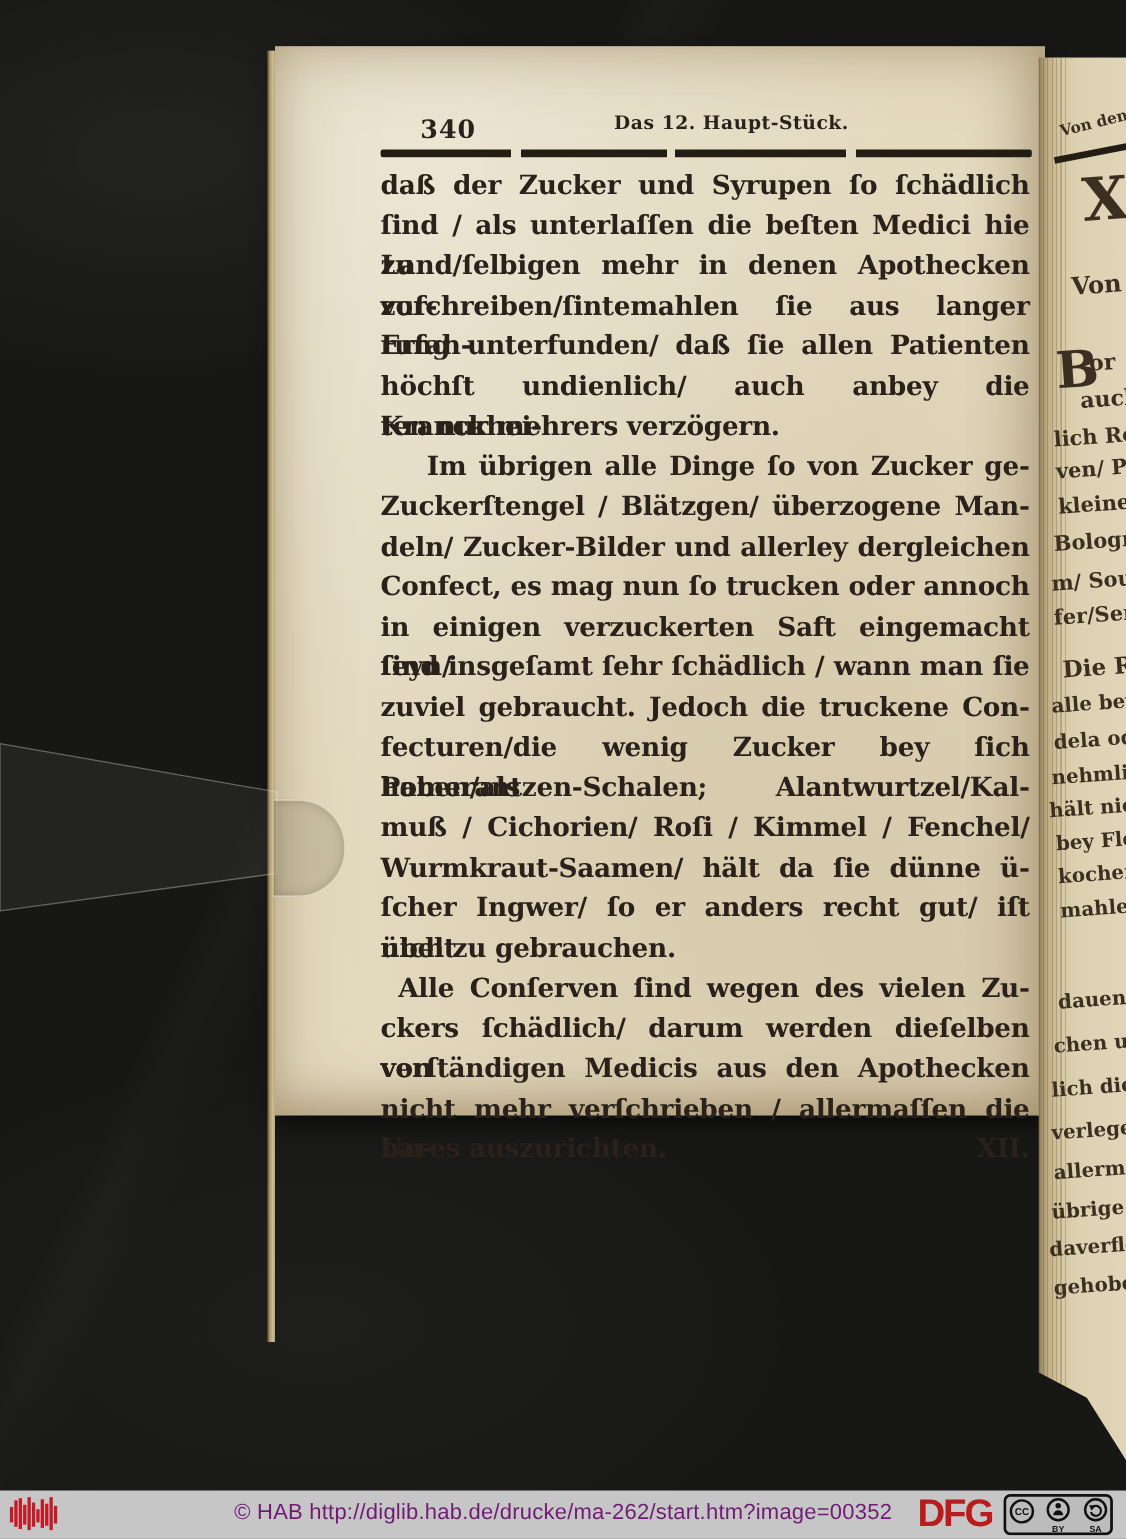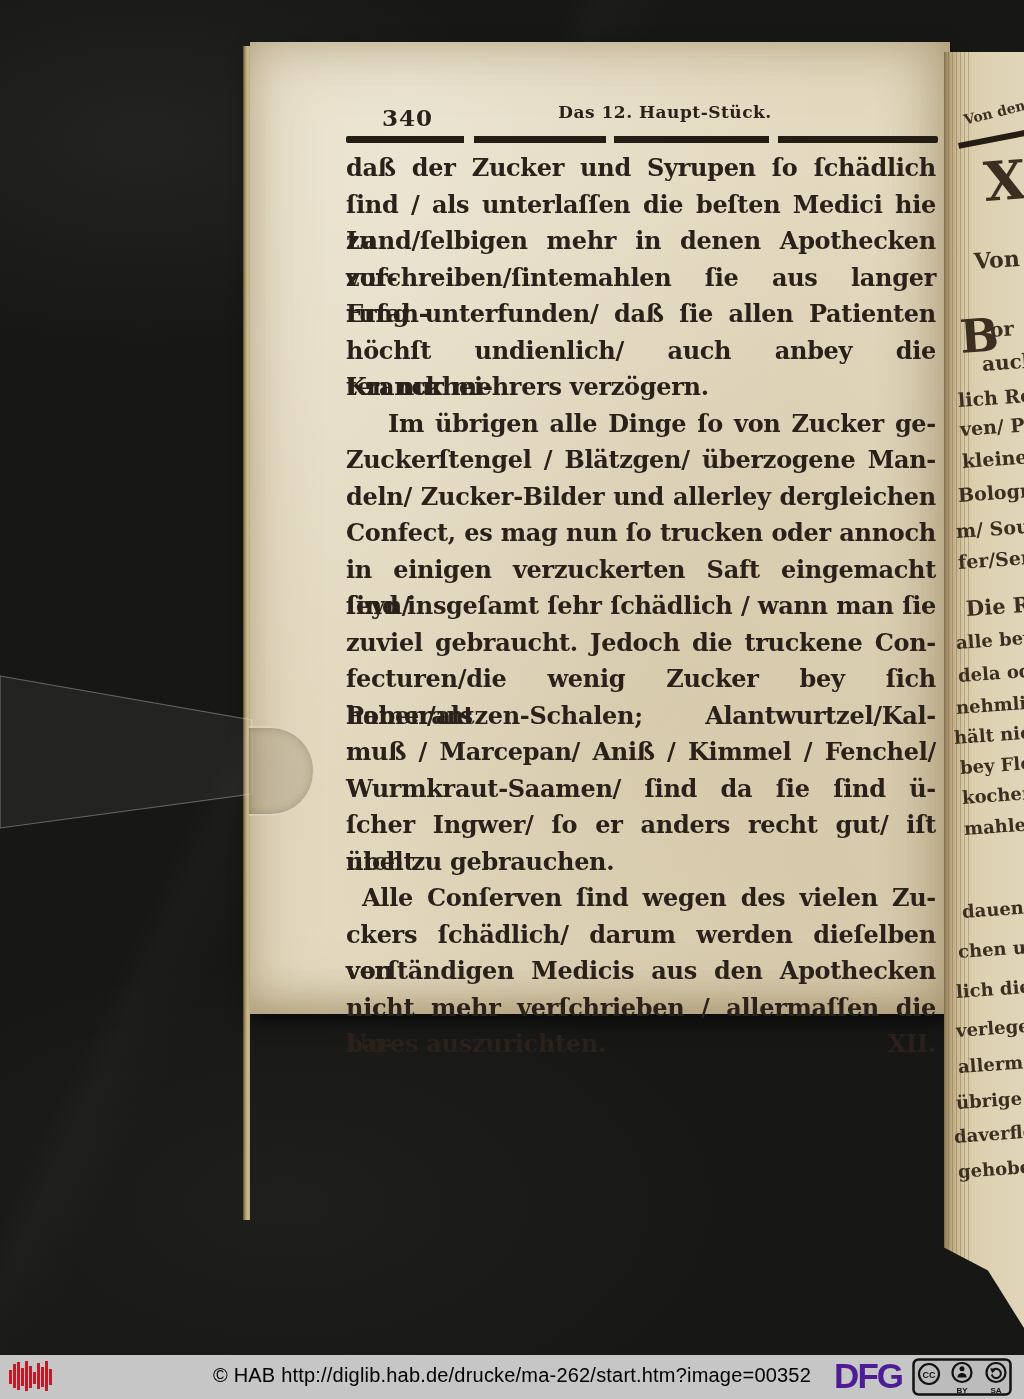--- a/index.html
+++ b/index.html
@@ -66,22 +66,22 @@
     background:rgba(95,85,55,0.20);
     border:2px solid rgba(250,250,235,0.45);border-left:none;
     border-radius:0 44px 44px 0 / 0 44px 44px 0;
     box-shadow:inset 0 0 10px rgba(60,50,20,0.25);
   }
   
   .footer{position:absolute;left:0;bottom:0;width:1024px;height:44px;background:#c6c6c6;
     font-family:"Liberation Sans",sans-serif;}
   .hab-logo{position:absolute;left:8px;top:5px;}
   .copyright{position:absolute;left:0;right:0;top:9px;text-align:center;font-size:20px;
-    color:#000000;letter-spacing:0.2px;}
-  .dfg{position:absolute;right:122px;top:1px;font-size:35px;font-weight:700;color:#4c1d95;
+    color:#701a75;letter-spacing:0.2px;}
+  .dfg{position:absolute;right:122px;top:1px;font-size:35px;font-weight:700;color:#b91c1c;
     letter-spacing:-2px;font-family:"Liberation Sans",sans-serif;}
   .cc-badge{position:absolute;right:12px;top:3px;}
 </style>
 </head>
 <body>
 
 <div class="page">
   <div class="page-header">
     <span class="page-number">340</span>
     <span class="running-title">Das 12. Haupt-Stück.</span>
@@ -115,23 +115,23 @@
       <div class="line"><span class="line-text">in einigen verzuckerten Saft eingemacht ſeyn/</span><span class="catchword"></span></div>
 
       <div class="line"><span class="line-text">ſind insgeſamt ſehr ſchädlich / wann man ſie</span><span class="catchword"></span></div>
 
       <div class="line"><span class="line-text">zuviel gebraucht. Jedoch die truckene Con-</span><span class="catchword"></span></div>
 
       <div class="line"><span class="line-text">fecturen/die wenig Zucker bey ſich haben/als</span><span class="catchword"></span></div>
 
       <div class="line"><span class="line-text">Pomerantzen-Schalen; Alantwurtzel/Kal-</span><span class="catchword"></span></div>
 
-      <div class="line"><span class="line-text">muß / Marcepan/ Aniß / Kimmel / Fenchel/</span><span class="catchword"></span></div>
-
-      <div class="line"><span class="line-text">Wurmkraut-Saamen/ ſind da ſie ſind ü-</span><span class="catchword"></span></div>
+      <div class="line"><span class="line-text">muß / Cichorien/ Roſi / Kimmel / Fenchel/</span><span class="catchword"></span></div>
+
+      <div class="line"><span class="line-text">Wurmkraut-Saamen/ hält da ſie dünne ü-</span><span class="catchword"></span></div>
 
 
       <div class="line"><span class="line-text">ſcher Ingwer/ ſo er anders recht gut/ iſt nicht</span><span class="catchword"></span></div>
 
       <div class="line last"><span class="line-text">übel zu gebrauchen.</span><span class="catchword"></span></div>
 
       <div class="line indent_sm"><span class="line-text">Alle Conſerven ſind wegen des vielen Zu-</span><span class="catchword"></span></div>
 
       <div class="line"><span class="line-text">ckers ſchädlich/ darum werden dieſelben von</span><span class="catchword"></span></div>
 

